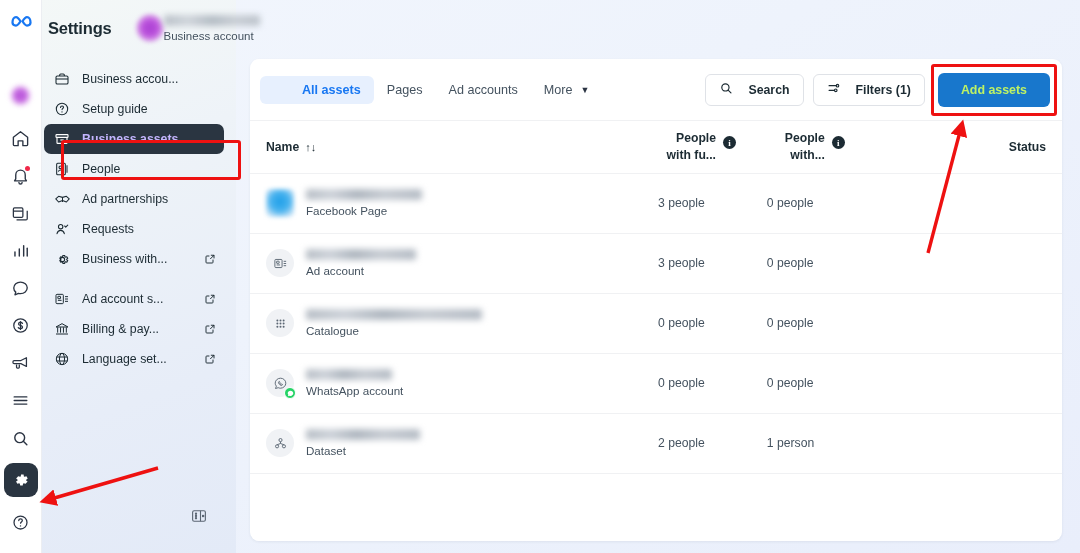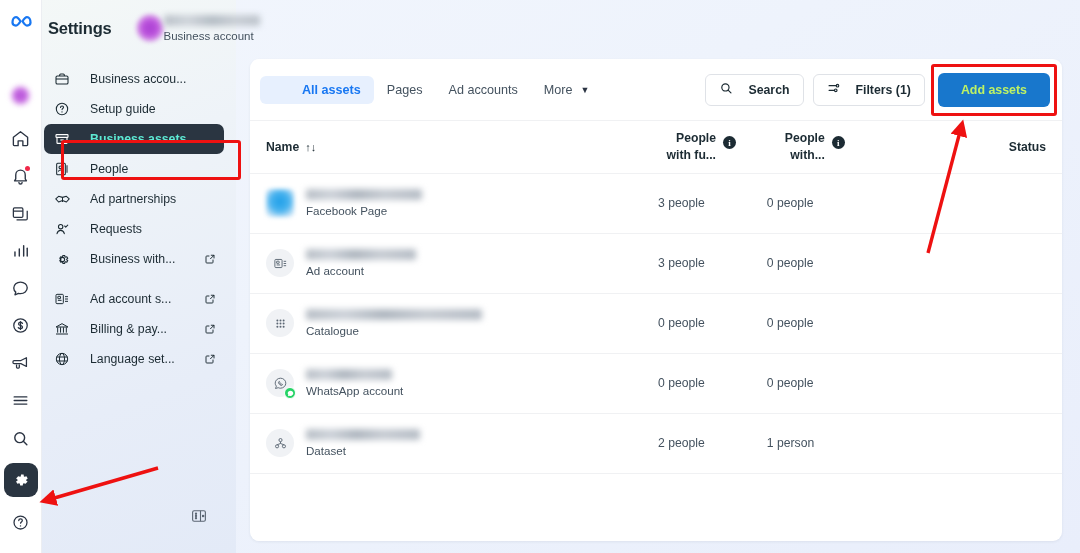--- a/index.html
+++ b/index.html
@@ -84,29 +84,29 @@
     position: relative;
     display: flex; align-items: center;
     height: 30px; margin: 0 12px 0 16px;
     padding: 0 8px; border-radius: 7px;
     cursor: pointer;
     color: #1c2b33;
   }
   .nav-gap { height: 10px; }
   .nav-icon { width: 20px; display:flex; align-items:center; justify-content:center; flex:0 0 auto; color:#1c2b33;}
   .nav-label {
-    font-size: 12.3px; margin-left: 18px; color:#1c2b33;
+    font-size: 12.3px; margin-left: 10px; color:#1c2b33;
     white-space: nowrap; overflow:hidden; text-overflow: ellipsis;
     flex: 1 1 auto;
   }
   .nav-ext { margin-left: 6px; display:flex; align-items:center; color:#1c2b33;}
   .nav-item.active {
     background: #2a3541;
   }
-  .nav-item.active .nav-label { color:#5eead4; font-weight:700; }
+  .nav-item.active .nav-label { color:#c4b5fd; font-weight:700; }
   .nav-item.active .nav-icon { color:#ffffff; }
 
   #collapse-btn {
     position: absolute; left: 160px; top: 505px;
     width: 22px; height: 22px;
     display: flex; align-items: center; justify-content: center;
     color: #5b6673; cursor: pointer;
   }
 
   

